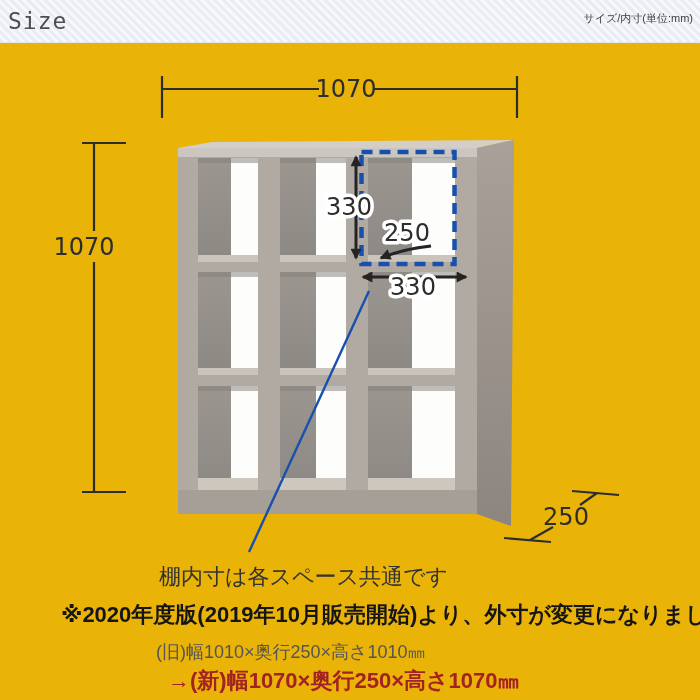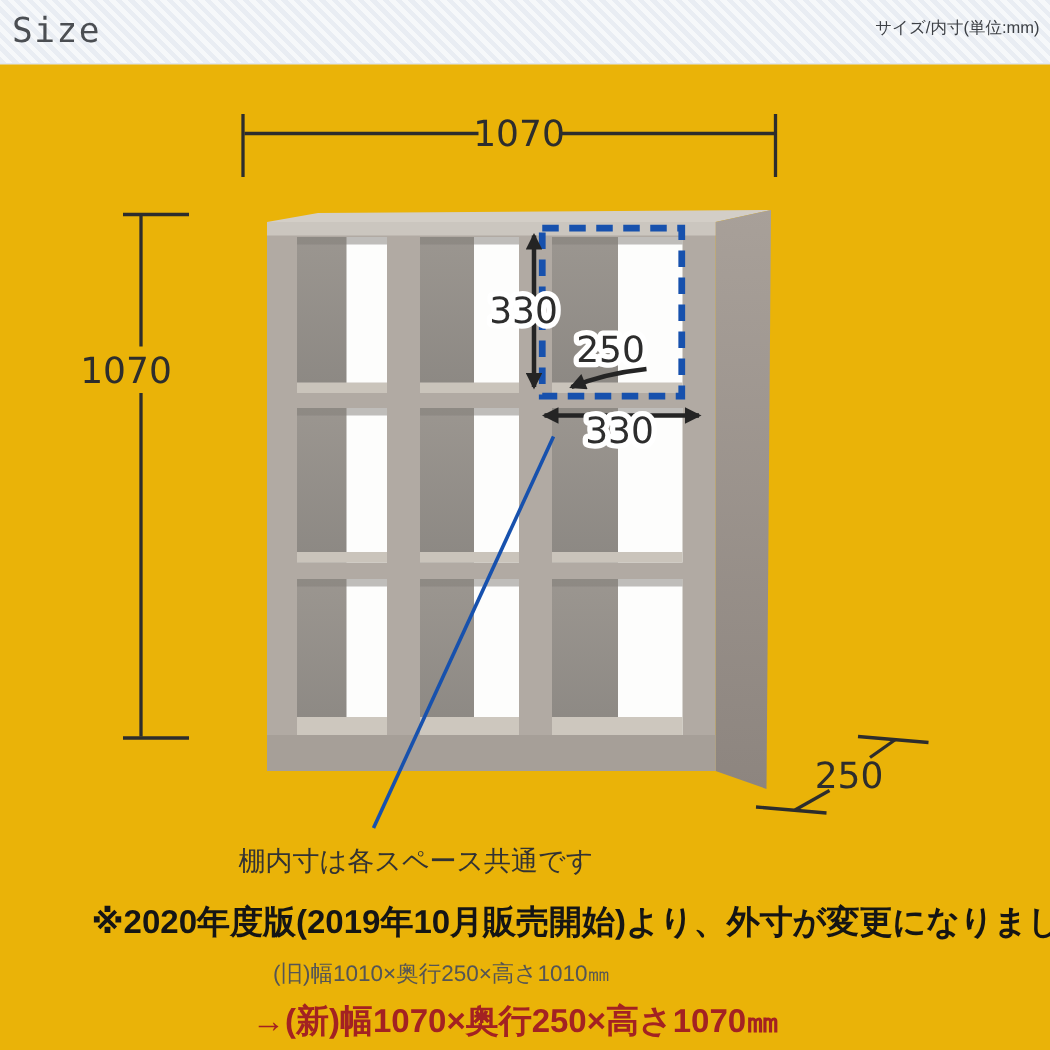--- a/index.html
+++ b/index.html
@@ -8,23 +8,23 @@
   
   .hdr{position:absolute;left:0;top:0;width:700px;height:42px;
        background:repeating-linear-gradient(45deg,#e9edf3 0 3px,#f6f8fa 3px 6px);
        border-bottom:1px solid #e2e7ee;}
   .hdr .ttl{position:absolute;left:8px;top:8px;font-family:"DejaVu Sans Mono","Liberation Mono",monospace;
             font-size:23px;color:#4b4e52;letter-spacing:1px;}
   .hdr .sub{position:absolute;right:7px;top:11px;font-size:11px;color:#3d4045;}
   
   .diagram-svg{position:absolute;left:0;top:0;width:700px;height:700px;}
   
-  .cap{position:absolute;left:159px;top:562px;font-size:18px;color:#333;white-space:nowrap;}
+  .cap{position:absolute;left:159px;top:562px;font-size:22px;color:#333;white-space:nowrap;}
   .notice{position:absolute;left:61px;top:600px;font-size:22px;font-weight:bold;color:#151515;white-space:nowrap;}
-  .oldsize{position:absolute;left:182px;top:640px;font-size:15px;color:#555;white-space:nowrap;}
+  .oldsize{position:absolute;left:156px;top:640px;font-size:18px;color:#555;white-space:nowrap;}
   .newsize{position:absolute;left:168px;top:666px;font-size:22px;font-weight:bold;color:#a32222;white-space:nowrap;}
   
   text{font-family:"DejaVu Sans","Liberation Sans",sans-serif;font-size:24px;fill:#2d2d2d;font-weight:500;}
   text.halo{paint-order:stroke;stroke:#ffffff;stroke-width:7px;stroke-linejoin:round;}
 </style>
 </head>
 <body>
 
 <div class="screen">
 

